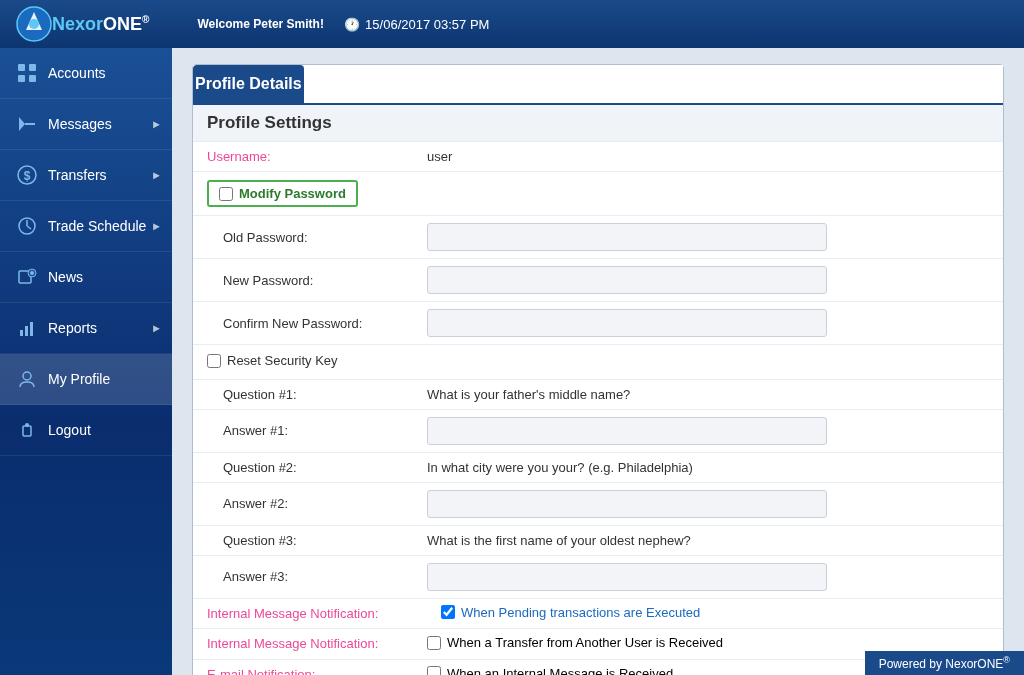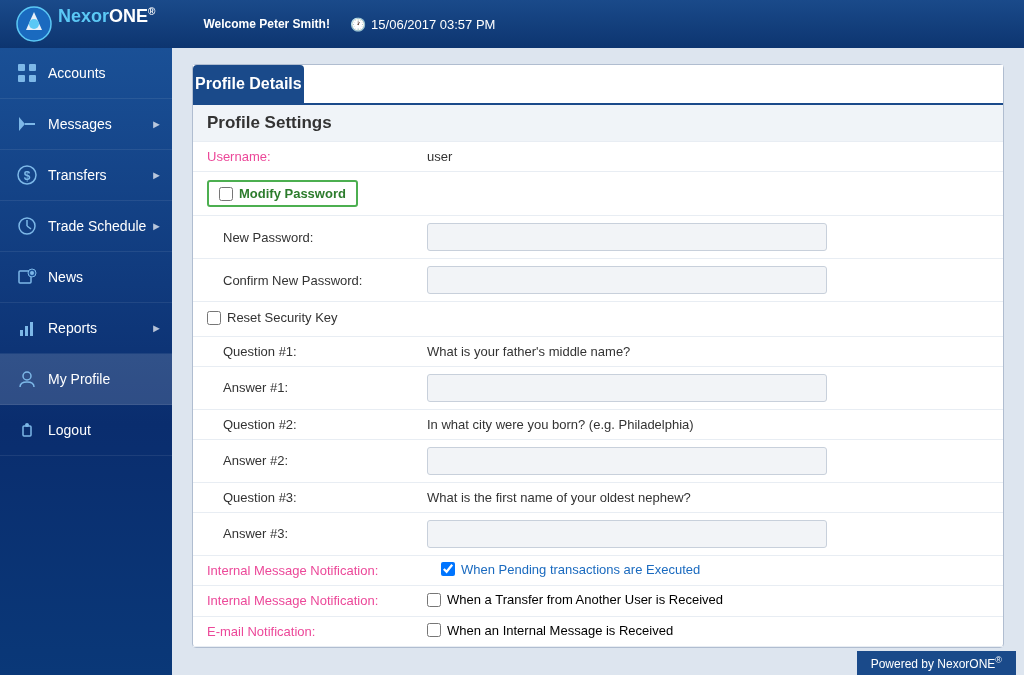--- a/index.html
+++ b/index.html
@@ -9,22 +9,21 @@
     .header {
       background: linear-gradient(180deg, #1a4a8a 0%, #0d3570 100%);
       height: 48px;
       display: flex;
       align-items: center;
       padding: 0 16px;
       gap: 20px;
     }
     .logo {
       display: flex;
-      align-items: flex-start;
-      gap: 6px;
+      align-items: center;
     }
     .logo-icon {
       width: 36px;
       height: 36px;
     }
     .logo-text {
       color: white;
       font-size: 18px;
       font-weight: bold;
     }
@@ -202,21 +201,21 @@
     .notification-checkbox-label input[type="checkbox"] {
       width: 14px;
       height: 14px;
     }
     .checked-blue { color: #1a6abf; margin-left: 14px; }
 
     
     .footer {
       position: fixed;
       bottom: 0;
-      right: 8px;
+      right: 0;
       background: #1a4a8a;
       color: white;
       padding: 4px 14px;
       font-size: 12px;
       text-align: right;
     }
     .footer sup { font-size: 9px; }
   </style>
 </head>
 <body>
@@ -345,20 +344,26 @@
 
         <tr class="modify-password-row">
           <td colspan="2">
             <label class="modify-password-label">
               <input type="checkbox" style="">
               <span>Modify Password</span>
             </label>
           </td>
         </tr>
 
+        <tr>
+          <td class="label-cell">Old Password:</td>
+          <td>
+            <input type="password" class="text-input" style="">
+          </td>
+        </tr>
 
         <tr>
           <td class="label-cell">New Password:</td>
           <td>
             <input type="password" class="text-input" style="">
           </td>
         </tr>
 
         <tr>
           <td class="label-cell">Confirm New Password:</td>
@@ -382,21 +387,21 @@
         </tr>
         <tr>
           <td class="label-cell">Answer #1:</td>
           <td>
             <input type="text" class="text-input" style="">
           </td>
         </tr>
 
         <tr>
           <td class="label-cell">Question #2:</td>
-          <td class="value-cell">In what city were you born? (e.g. Philadelphia)</td>
+          <td class="value-cell">In what city were you your? (e.g. Philadelphia)</td>
         </tr>
         <tr>
           <td class="label-cell">Answer #2:</td>
           <td>
             <input type="text" class="text-input" style="">
           </td>
         </tr>
 
         <tr>
           <td class="label-cell">Question #3:</td>

